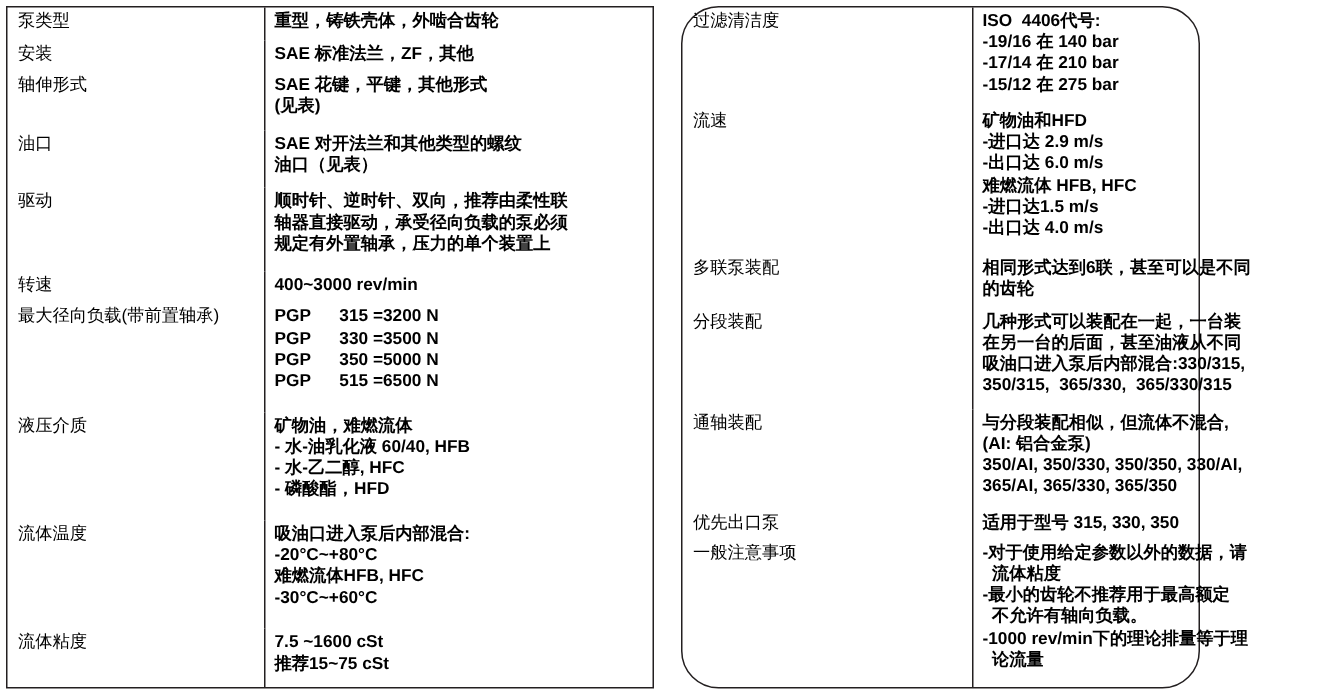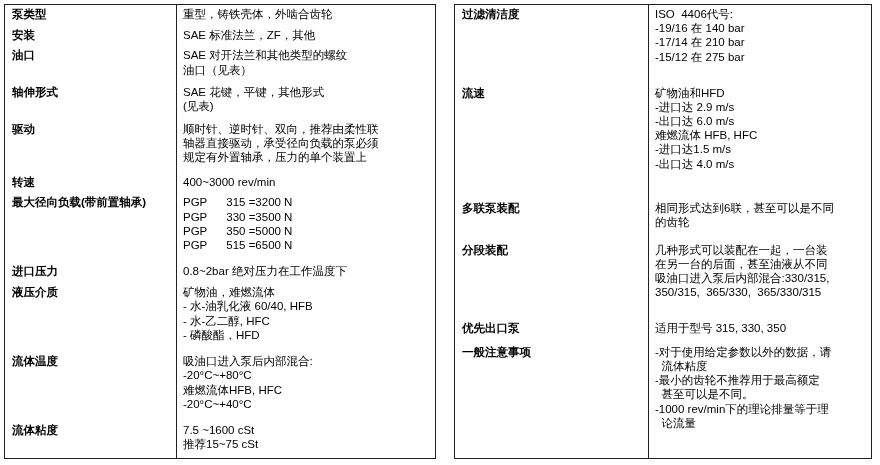--- a/index.html
+++ b/index.html
@@ -27,53 +27,55 @@
     box-sizing: border-box;
     border: 1px solid #231f20;
     background: #ffffff;
     position: relative;
   }
   .panel-left {
     width: 432px;
     height: 455px;
   }
   .panel-right {
-    width: 418px;
+    width: 346px;
     height: 455px;
+    border-radius: 25px;
   }
   table {
     border-collapse: collapse;
     width: 100%;
     height: 100%;
     table-layout: fixed;
   }
   td {
     vertical-align: top;
     padding: 0;
     font-size: 11.5px;
     line-height: 14.2px;
   }
   td.label {
-    font-weight: bold;
+    font-weight: normal;
     padding: 2px 4px 2px 7px;
     white-space: nowrap;
     margin-left: 24px;
   }
   td.value {
     padding: 2px 5px 2px 6px;
     border-left: 1px solid #231f20;
   }
   .panel-left td.label { width: 160px; }
   .panel-right td.label { width: 182px; }
   .value-lines {
     display: block;
   }
   .value-lines > span {
     display: block;
     white-space: pre;
+    font-weight: bold;
   }
 </style>
 </head>
 <body>
 
 <div class="page">
 
   <div class="panel panel-left">
     <table>
       <tbody>
@@ -87,34 +89,34 @@
           </tr>
           <tr>
             <td class="label">安装</td>
             <td class="value">
               <span class="value-lines">
                 <span>SAE 标准法兰，ZF，其他</span>
               </span>
             </td>
           </tr>
           <tr>
+            <td class="label">轴伸形式</td>
+            <td class="value">
+              <span class="value-lines">
+                <span>SAE 花键，平键，其他形式</span>
+                <span>(见表)</span>
+              </span>
+            </td>
+          </tr>
+          <tr>
             <td class="label">油口</td>
             <td class="value">
               <span class="value-lines">
                 <span>SAE 对开法兰和其他类型的螺纹</span>
                 <span>油口（见表）</span>
-              </span>
-            </td>
-          </tr>
-          <tr>
-            <td class="label">轴伸形式</td>
-            <td class="value">
-              <span class="value-lines">
-                <span>SAE 花键，平键，其他形式</span>
-                <span>(见表)</span>
               </span>
             </td>
           </tr>
           <tr>
             <td class="label">驱动</td>
             <td class="value">
               <span class="value-lines">
                 <span>顺时针、逆时针、双向，推荐由柔性联</span>
                 <span>轴器直接驱动，承受径向负载的泵必须</span>
                 <span>规定有外置轴承，压力的单个装置上</span>
@@ -134,46 +136,38 @@
             <td class="value">
               <span class="value-lines">
                 <span>PGP      315 =3200 N</span>
                 <span>PGP      330 =3500 N</span>
                 <span>PGP      350 =5000 N</span>
                 <span>PGP      515 =6500 N</span>
               </span>
             </td>
           </tr>
           <tr>
-            <td class="label">进口压力</td>
-            <td class="value">
-              <span class="value-lines">
-                <span>0.8~2bar 绝对压力在工作温度下</span>
-              </span>
-            </td>
-          </tr>
-          <tr>
             <td class="label">液压介质</td>
             <td class="value">
               <span class="value-lines">
                 <span>矿物油，难燃流体</span>
                 <span>- 水-油乳化液 60/40, HFB</span>
                 <span>- 水-乙二醇, HFC</span>
                 <span>- 磷酸酯，HFD</span>
               </span>
             </td>
           </tr>
           <tr>
             <td class="label">流体温度</td>
             <td class="value">
               <span class="value-lines">
                 <span>吸油口进入泵后内部混合:</span>
                 <span>-20°C~+80°C</span>
                 <span>难燃流体HFB, HFC</span>
-                <span>-20°C~+40°C</span>
+                <span>-30°C~+60°C</span>
               </span>
             </td>
           </tr>
           <tr>
             <td class="label">流体粘度</td>
             <td class="value">
               <span class="value-lines">
                 <span>7.5 ~1600 cSt</span>
                 <span>推荐15~75 cSt</span>
               </span>
@@ -224,35 +218,46 @@
             <td class="value">
               <span class="value-lines">
                 <span>几种形式可以装配在一起，一台装</span>
                 <span>在另一台的后面，甚至油液从不同</span>
                 <span>吸油口进入泵后内部混合:330/315,</span>
                 <span>350/315,  365/330,  365/330/315</span>
               </span>
             </td>
           </tr>
           <tr>
+            <td class="label">通轴装配</td>
+            <td class="value">
+              <span class="value-lines">
+                <span>与分段装配相似，但流体不混合,</span>
+                <span>(AI: 铝合金泵)</span>
+                <span>350/AI, 350/330, 350/350, 330/AI,</span>
+                <span>365/AI, 365/330, 365/350</span>
+              </span>
+            </td>
+          </tr>
+          <tr>
             <td class="label">优先出口泵</td>
             <td class="value">
               <span class="value-lines">
                 <span>适用于型号 315, 330, 350</span>
               </span>
             </td>
           </tr>
           <tr>
             <td class="label">一般注意事项</td>
             <td class="value">
               <span class="value-lines">
                 <span>-对于使用给定参数以外的数据，请</span>
                 <span>  流体粘度</span>
                 <span>-最小的齿轮不推荐用于最高额定</span>
-                <span>  甚至可以是不同。</span>
+                <span>  不允许有轴向负载。</span>
                 <span>-1000 rev/min下的理论排量等于理</span>
                 <span>  论流量</span>
               </span>
             </td>
           </tr>
         </tbody>
     </table>
   </div>
 
 </div>

